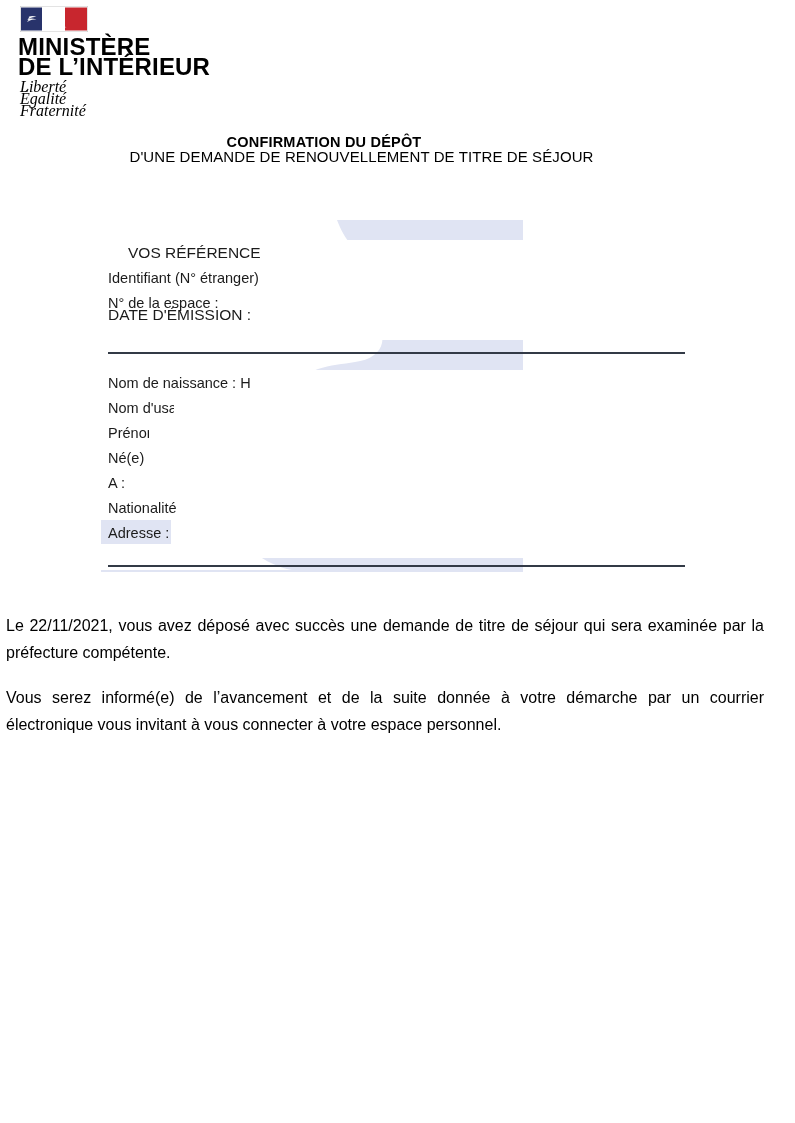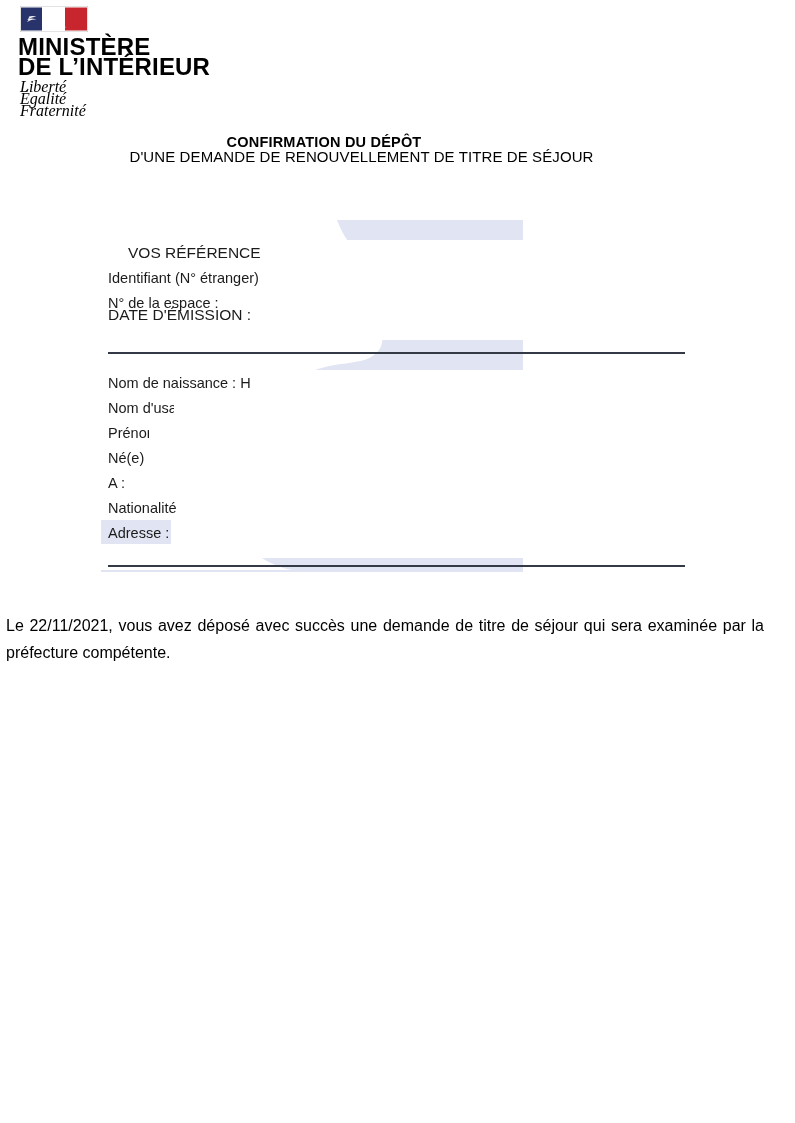--- a/index.html
+++ b/index.html
@@ -251,13 +251,14 @@
 
     <div class="redaction" style="left:160px; top:20px; width:262px; height:100px;"></div>
   </div>
 </div>
 
 <div class="hrule top"></div>
 <div class="hrule bottom"></div>
 
 <div class="body-text" style="top:612px;">
   <p>Le 22/11/2021, vous avez déposé avec succès une demande de titre de séjour qui sera examinée par la préfecture compétente.</p>
+  <p>Vous serez informé(e) de l’avancement et de la suite donnée à votre démarche par un courrier électronique vous invitant à vous connecter à votre espace personnel.</p>
 </div>
 
 </body></html>

